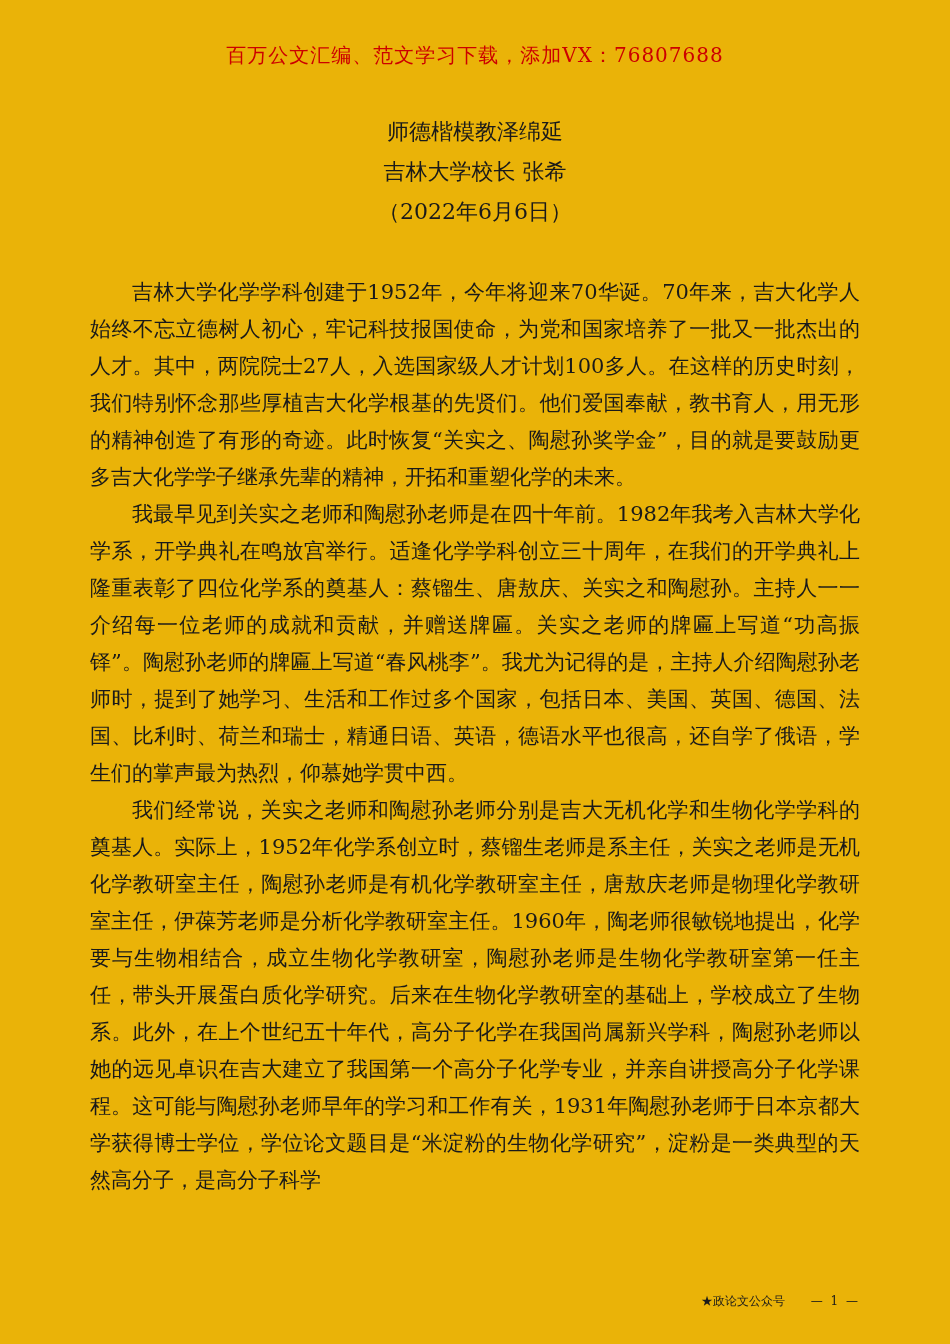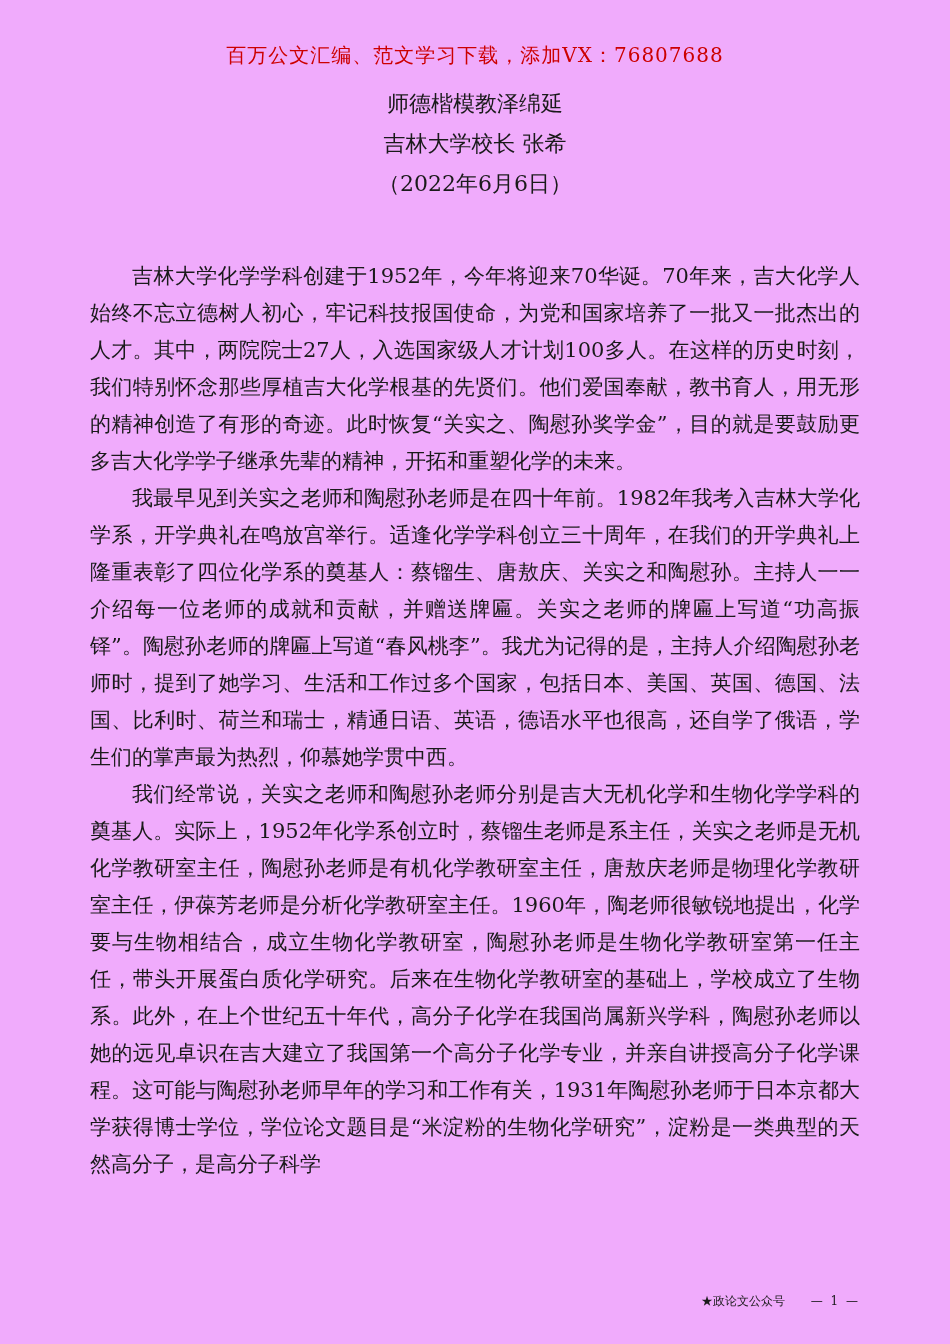--- a/index.html
+++ b/index.html
@@ -5,44 +5,44 @@
   html, body {
     margin: 0;
     padding: 0;
     background: #ffffff;
   }
   .page {
     position: relative;
     width: 950px;
     height: 1344px;
     box-sizing: border-box;
-    background: #f0abfc;
+    background: #eab308;
     padding: 42px 90px 0 90px;
     font-family: "DejaVu Serif", "Liberation Serif", serif;
     color: #1a1a1a;
     overflow: hidden;
   }
   .notice {
     font-size: 20px;
     line-height: 26px;
     color: #cc0000;
     text-align: center;
     letter-spacing: 1px;
   }
   .heading {
-    margin-top: 16px;
+    margin-top: 44px;
     text-align: center;
   }
   .heading .h-line {
     font-size: 22px;
     line-height: 40px;
     font-weight: 500;
   }
   .body-text {
-    margin-top: 54px;
+    margin-top: 42px;
   }
   .body-text p {
     margin: 0;
     font-size: 21px;
     line-height: 37px;
     text-align: justify;
     text-justify: inter-ideograph;
     text-indent: 2em;
   }
   .footer {

